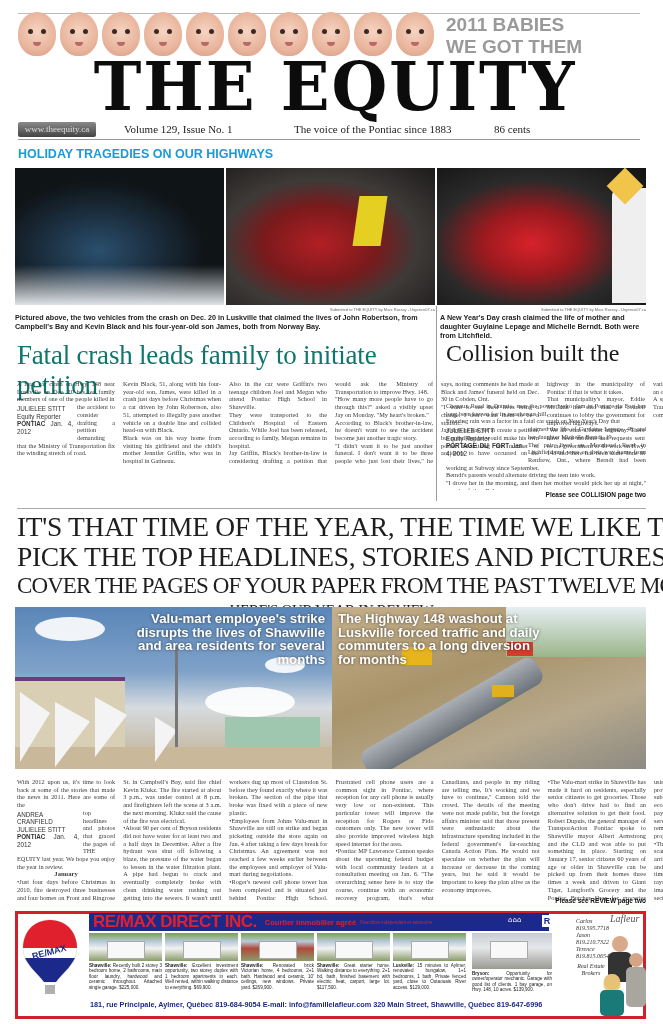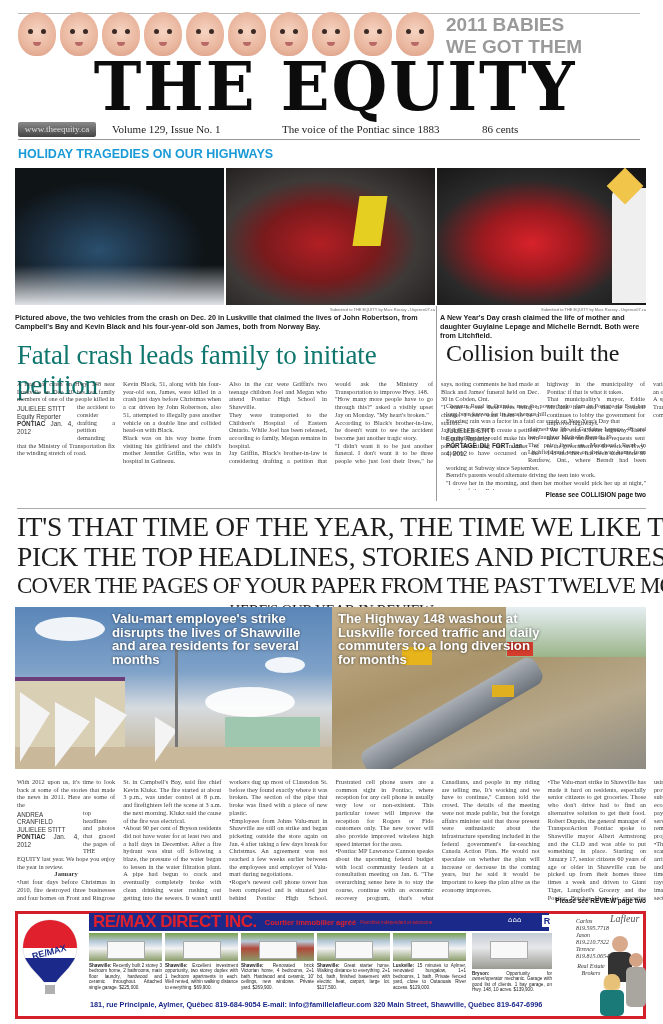--- a/index.html
+++ b/index.html
@@ -11,21 +11,21 @@
 .baby{width:38px;height:44px;border-radius:50% 50% 46% 46%;background:radial-gradient(circle at 50% 45%,#f6d4c2 0%,#e9b59d 60%,#d89a82 100%);position:relative}
 .baby::before,.baby::after{content:"";position:absolute;top:17px;width:5px;height:5px;border-radius:50%;background:#3a2a25}
 .baby::before{left:10px}.baby::after{right:10px}
 .baby .mouth{position:absolute;left:15px;top:30px;width:8px;height:4px;border-radius:0 0 6px 6px;background:#b96a66}
 .babies-head{left:446px;top:14px;font-family:"Liberation Sans",sans-serif;font-weight:bold;font-size:19px;line-height:22px;color:#9a9a9a}
 .topline{left:18px;top:13px;width:622px;height:1px;background:#bbb}
 
 .masthead{left:30px;top:58px;width:610px;height:58px;font-family:"DejaVu Serif",serif;font-weight:bold;font-size:64px;line-height:58px;letter-spacing:2px;color:#0c0c0c;text-align:center;transform:scaleY(1.05)}
 .infobar{left:18px;top:121px;width:622px;height:16px;font-size:11px;display:flex;align-items:center}
 .web{width:78px;height:15px;background:linear-gradient(#8a8a8a,#444);color:#ddd;font-size:9px;text-align:center;line-height:15px;border-radius:2px}
-.vol{margin-left:16px;width:140px}
+.vol{margin-left:28px;width:140px}
 .voice{margin-left:30px;width:190px}
 .date{margin-left:auto;font-size:12px}
 .price{margin-left:10px;font-size:11px}
 .rule1{left:18px;top:139px;width:622px;height:1px;background:#999}
 .kicker{left:18px;top:147px;font-family:"Liberation Sans",sans-serif;font-weight:bold;font-size:12.5px;color:#1a9ad6}
 
 .photo{position:absolute;overflow:hidden}
 .ph1{left:15px;top:168px;width:209px;height:137px;background:radial-gradient(ellipse at 40% 60%,#2a4f6e 0%,#1a2b3a 35%,#0f1417 60%),linear-gradient(#121212,#3b3b3b 70%,#c9ccd1 100%)}
 .ph2{left:226px;top:168px;width:209px;height:137px;background:radial-gradient(ellipse at 45% 55%,#b21f24 0%,#7a1a1c 35%,#3d3a38 60%,#1d1b1a 100%)}
 .ph3{left:437px;top:168px;width:209px;height:137px;background:radial-gradient(ellipse at 45% 55%,#d8222a 0%,#9b1a1f 30%,#2a2a2a 60%,#121212 100%)}
@@ -51,21 +51,21 @@
 .b2{font-size:27.5px;line-height:30px;letter-spacing:-0.4px;white-space:nowrap}
 .b3{font-size:23px;line-height:28px;letter-spacing:-0.9px;white-space:nowrap}
 .b4{font-size:15px;line-height:20px;letter-spacing:-0.3px}
 
 .rp1{left:15px;top:607px;width:317px;height:162px;background:linear-gradient(#5a86b8 0%,#7fa2c9 40%,#d6dbe0 62%,#bfae8e 100%)}
 .rp2{left:332px;top:607px;width:314px;height:162px;background:linear-gradient(160deg,#c5b08c 0%,#a8936a 40%,#b7a98c 70%,#8d8a82 100%)}
 .cloud{position:absolute;background:#fff;border-radius:50%;opacity:.9}
 .flag{position:absolute;background:#f4f4f4;clip-path:polygon(0 0,100% 30%,0 100%)}
 .pipe{position:absolute;left:20px;top:95px;width:200px;height:30px;background:linear-gradient(#aab0b6,#6d737a);transform:rotate(-30deg);border-radius:10px}
 .ovt{font-family:"Liberation Sans",sans-serif;font-weight:bold;color:#fff;font-size:13.2px;line-height:13.5px;text-shadow:0 0 3px rgba(0,0,0,.6)}
-.ovl{left:112px;top:612px;width:205px;text-align:left}
+.ovl{left:120px;top:612px;width:205px;text-align:right}
 .ovr{left:338px;top:612px;width:210px;text-align:left}
 .cols6{left:17px;top:778px;width:629px;height:128px;column-count:6;column-gap:8px;column-fill:auto}
 .month{text-align:center;font-weight:bold;font-size:6.6px}
 
 .ad{left:15px;top:911px;width:631px;height:108px;border:3px solid #d21f2a;background:#fff}
 .balloon{left:20px;top:918px;width:60px;height:80px}
 .adhead{left:89px;top:913px;width:460px;height:18px;background:#1b2a8a;display:flex;align-items:center;padding-left:4px}
 .remax{font-family:"Liberation Sans",sans-serif;font-weight:bold;font-size:17px;color:#e0202c;letter-spacing:-0.5px}
 .adsub{font-family:"Liberation Sans",sans-serif;font-weight:bold;font-size:7.5px;color:#e0202c;margin-left:8px}
 .adsub2{font-family:"Liberation Sans",sans-serif;font-size:4.5px;color:#e0202c;margin-left:4px}

